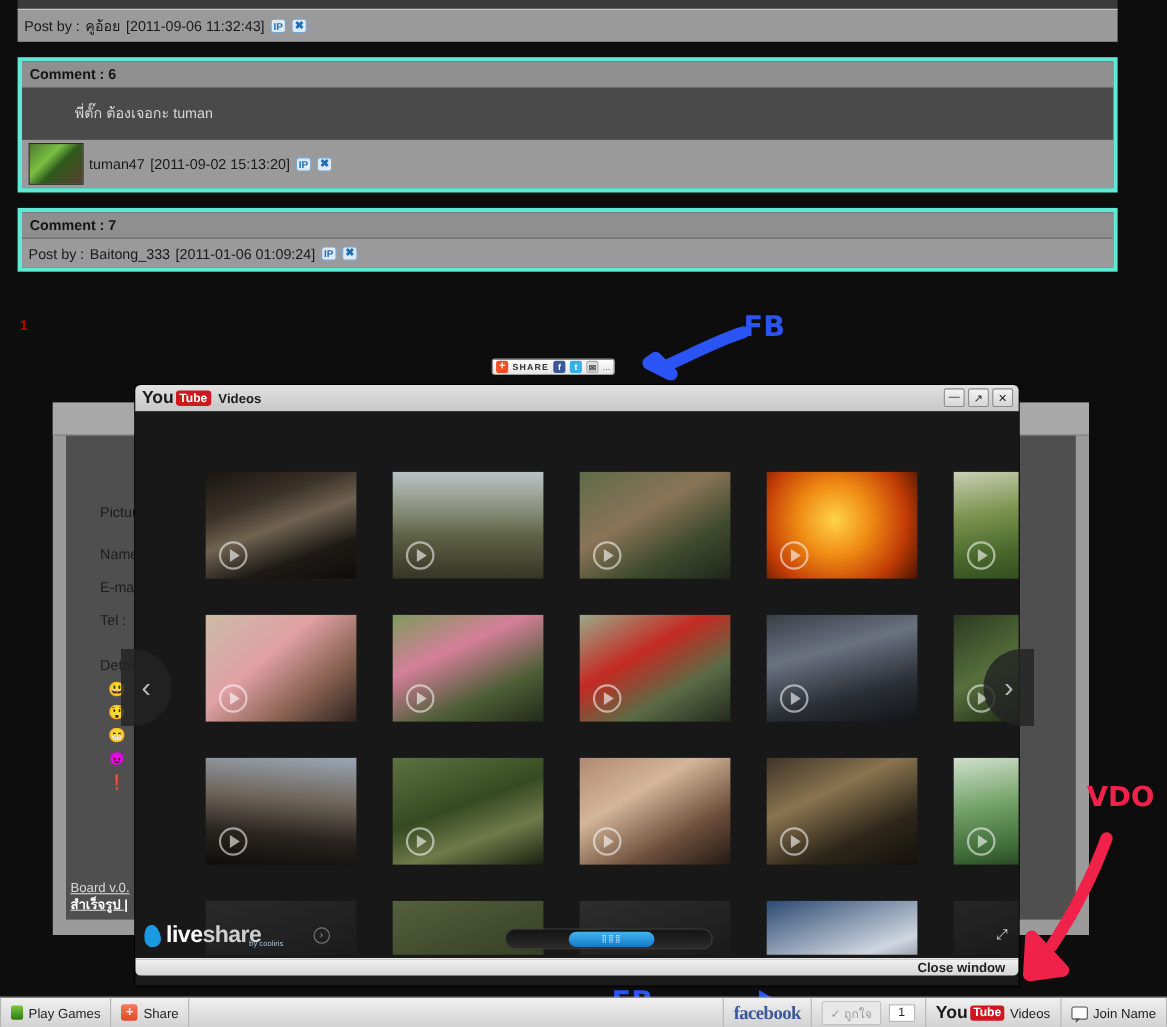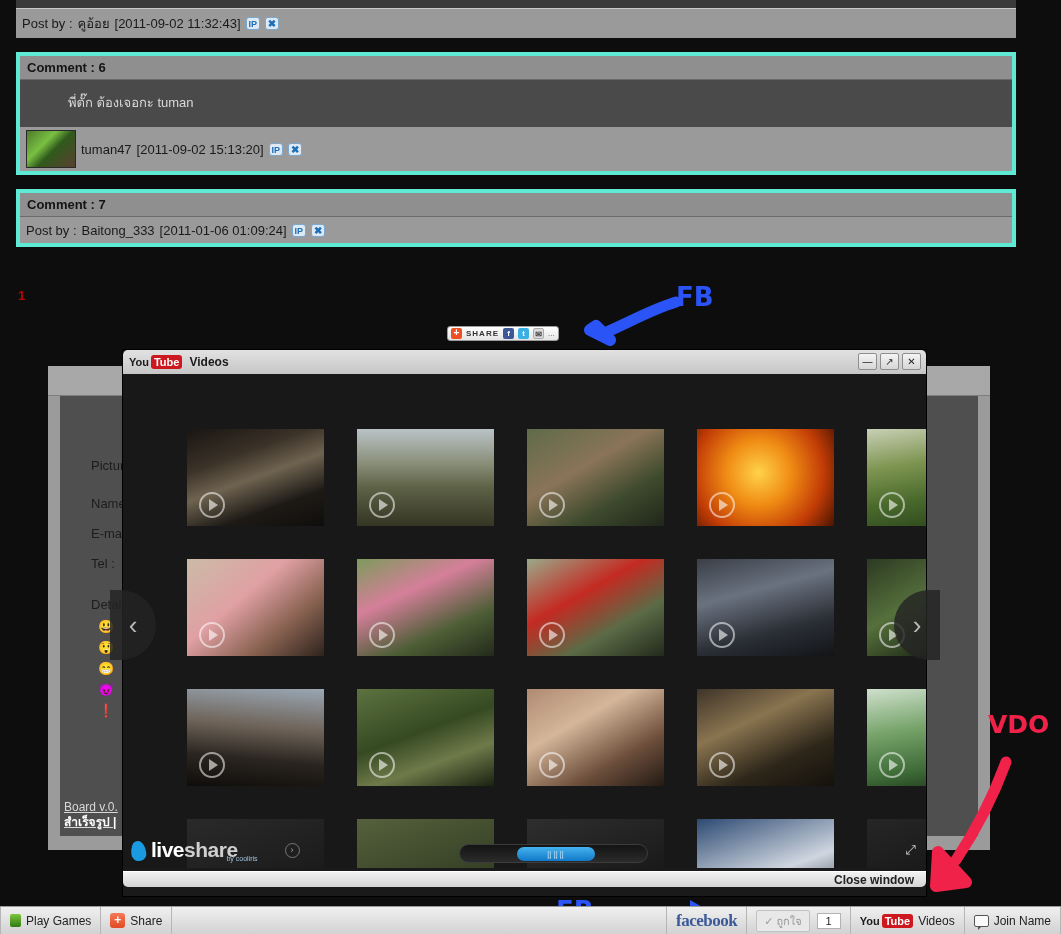--- a/index.html
+++ b/index.html
@@ -77,21 +77,21 @@
 
   
   .ls-win { position: absolute; left: 123px; top: 350px; width: 803px; height: 546px;
     background: #1a1a1a; box-shadow: 0 0 0 1px #000; }
   .ls-title {
     height: 24px; background: linear-gradient(#e2e2e2,#c6c6c6);
     border-top-left-radius: 5px; border-top-right-radius: 5px;
     display: flex; align-items: center; padding: 0 6px; position: relative;
   }
   .yt-logo { display: inline-flex; align-items: center; gap: 2px; }
-  .yt-you { font-size: 11px; font-weight: bold; color: #1b1b1b; font-family: "Liberation Sans", sans-serif; }
+  .yt-you { font-size: 16px; font-weight: bold; color: #1b1b1b; font-family: "Liberation Sans", sans-serif; }
   .yt-tube { background: #cc181e; color: #fff; font-size: 11px; font-weight: bold;
     border-radius: 3px; padding: 0 3px; line-height: 14px; }
   .ls-title-text { font-size: 12px; font-weight: bold; color: #1b1b1b; margin-left: 7px; }
   .ls-wbtns { position: absolute; right: 5px; top: 3px; display: flex; gap: 3px; }
   .ls-wbtn { width: 19px; height: 17px; background: linear-gradient(#f4f4f4,#d6d6d6);
     border: 1px solid #8e8e8e; border-radius: 2px; font-size: 10px; color: #222;
     display: flex; align-items: center; justify-content: center; }
   .ls-stage { position: absolute; left: 0; top: 24px; width: 803px; height: 494px;
     background: #181818; overflow: hidden; }
   .thumbgrid { position: absolute; left: 64px; top: 55px; display: grid;
@@ -172,21 +172,21 @@
 <body>
 
 <div id="root">
 
   <div class="forum">
     <div class="strip-dark"></div>
 
     <div class="postby">
       <span>Post by :</span>
       <span>คูอ้อย</span>
-      <span>[2011-09-02 11:32:43]</span>
+      <span>[2011-09-06 11:32:43]</span>
       <span class="ipbadge">IP</span>
       <span class="xbadge">✖</span>
     </div>
 
     <div class="cmt-box">
       <div class="cmt-head">Comment : 6</div>
       <div class="cmt-body">พี่ตั๊ก ต้องเจอกะ tuman</div>
       <div class="cmt-foot">
         <span class="avatar"></span>
         <span>tuman47</span>

